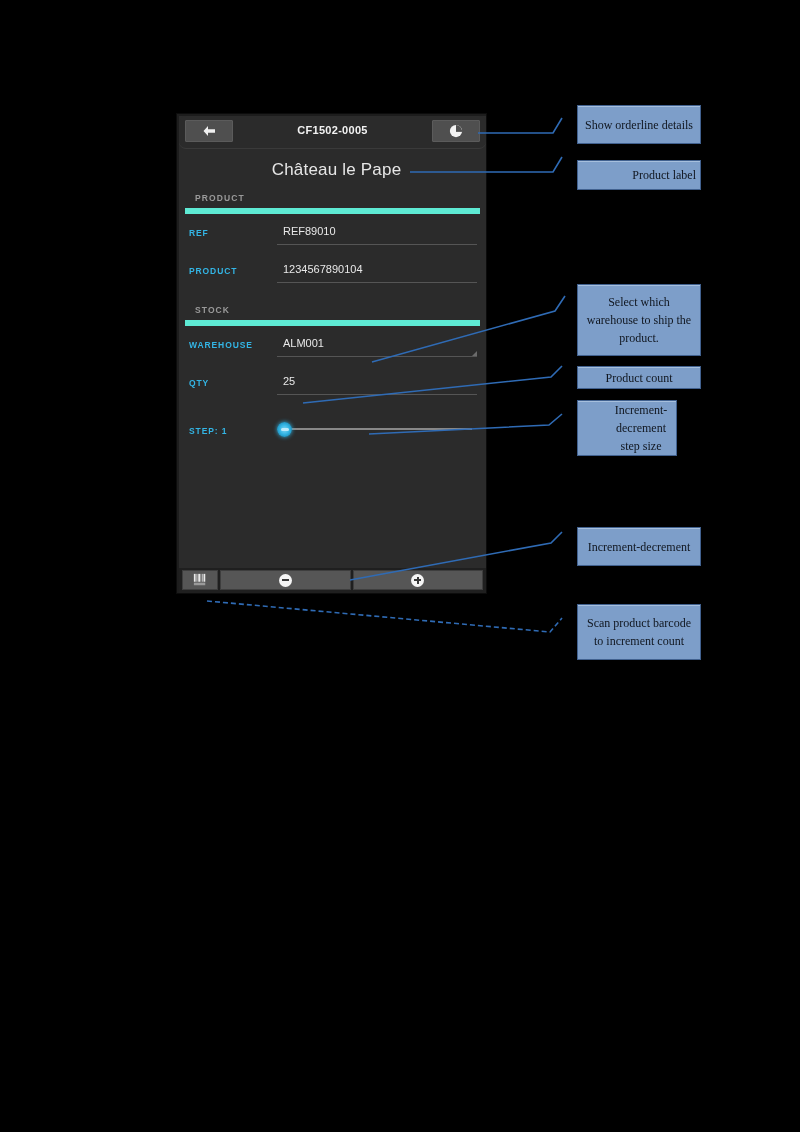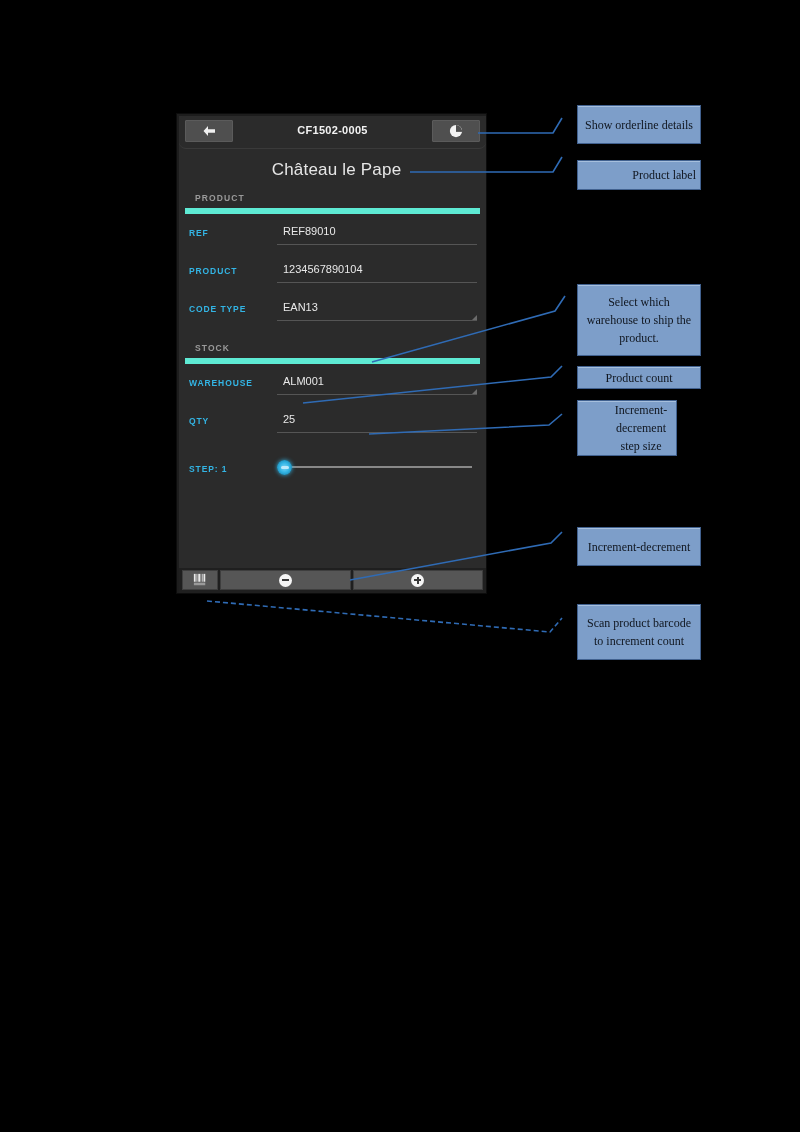--- a/index.html
+++ b/index.html
@@ -248,28 +248,20 @@
     </div>
 
     <div class="field-row">
       <div class="field-label">PRODUCT</div>
       <div class="field-val-wrap">
         <div class="field-val">1234567890104</div>
         <div class="field-underline"></div>
       </div>
     </div>
 
-    <div class="field-row">
-      <div class="field-label">CODE TYPE</div>
-      <div class="field-val-wrap">
-        <div class="field-val">EAN13</div>
-        <div class="field-underline"></div>
-        <div class="dd-marker"></div>
-      </div>
-    </div>
 
     <div class="section-head" style="margin-top:12px;">STOCK</div>
 
     <div class="field-row">
       <div class="field-label">WAREHOUSE</div>
       <div class="field-val-wrap">
         <div class="field-val">ALM001</div>
         <div class="field-underline"></div>
         <div class="dd-marker"></div>
       </div>

